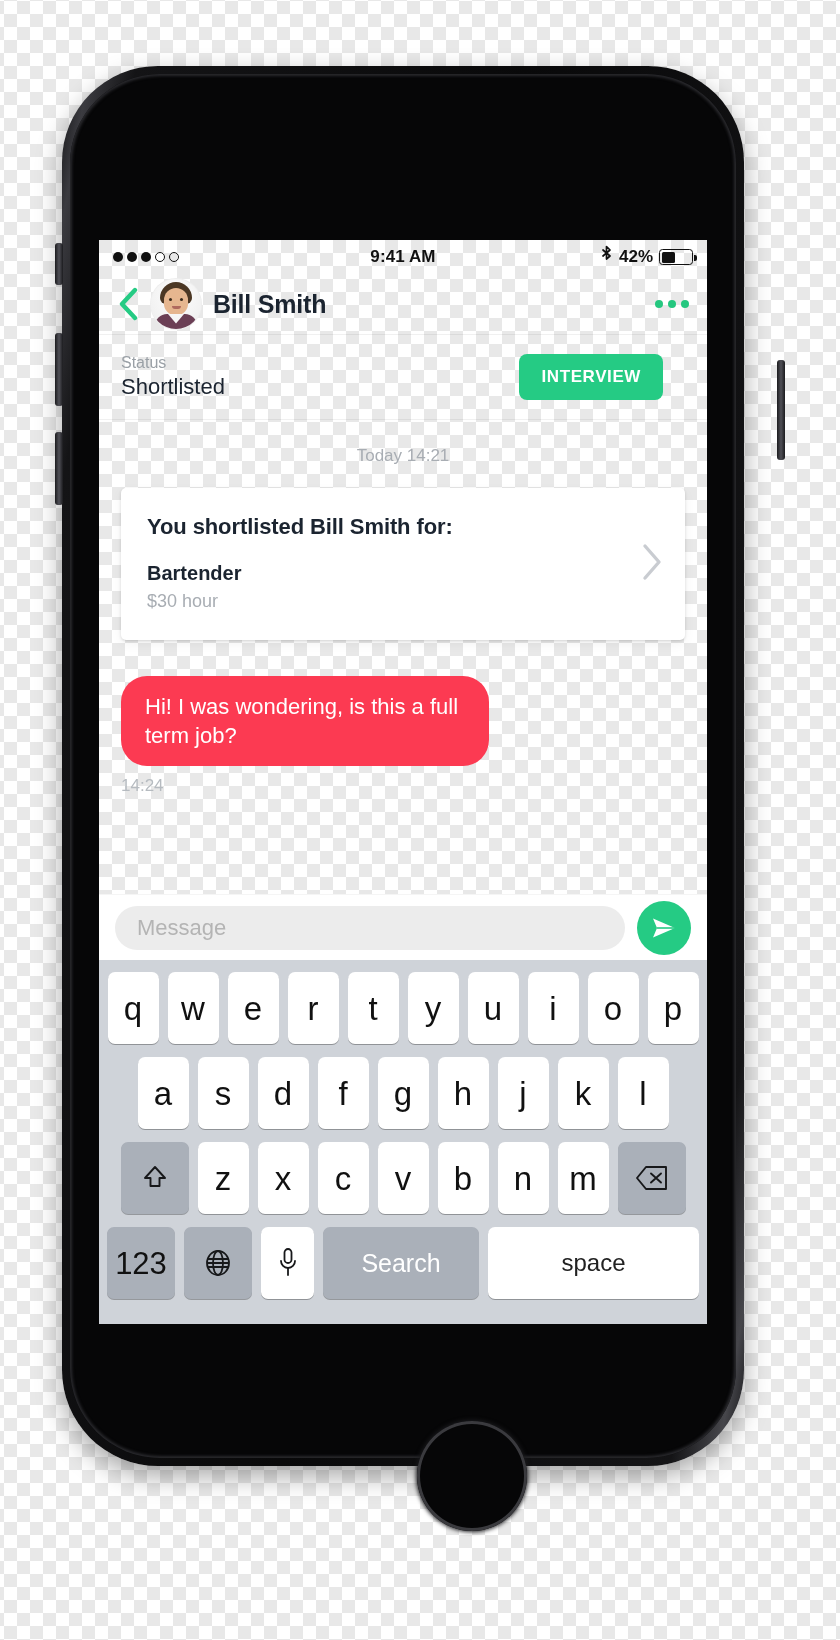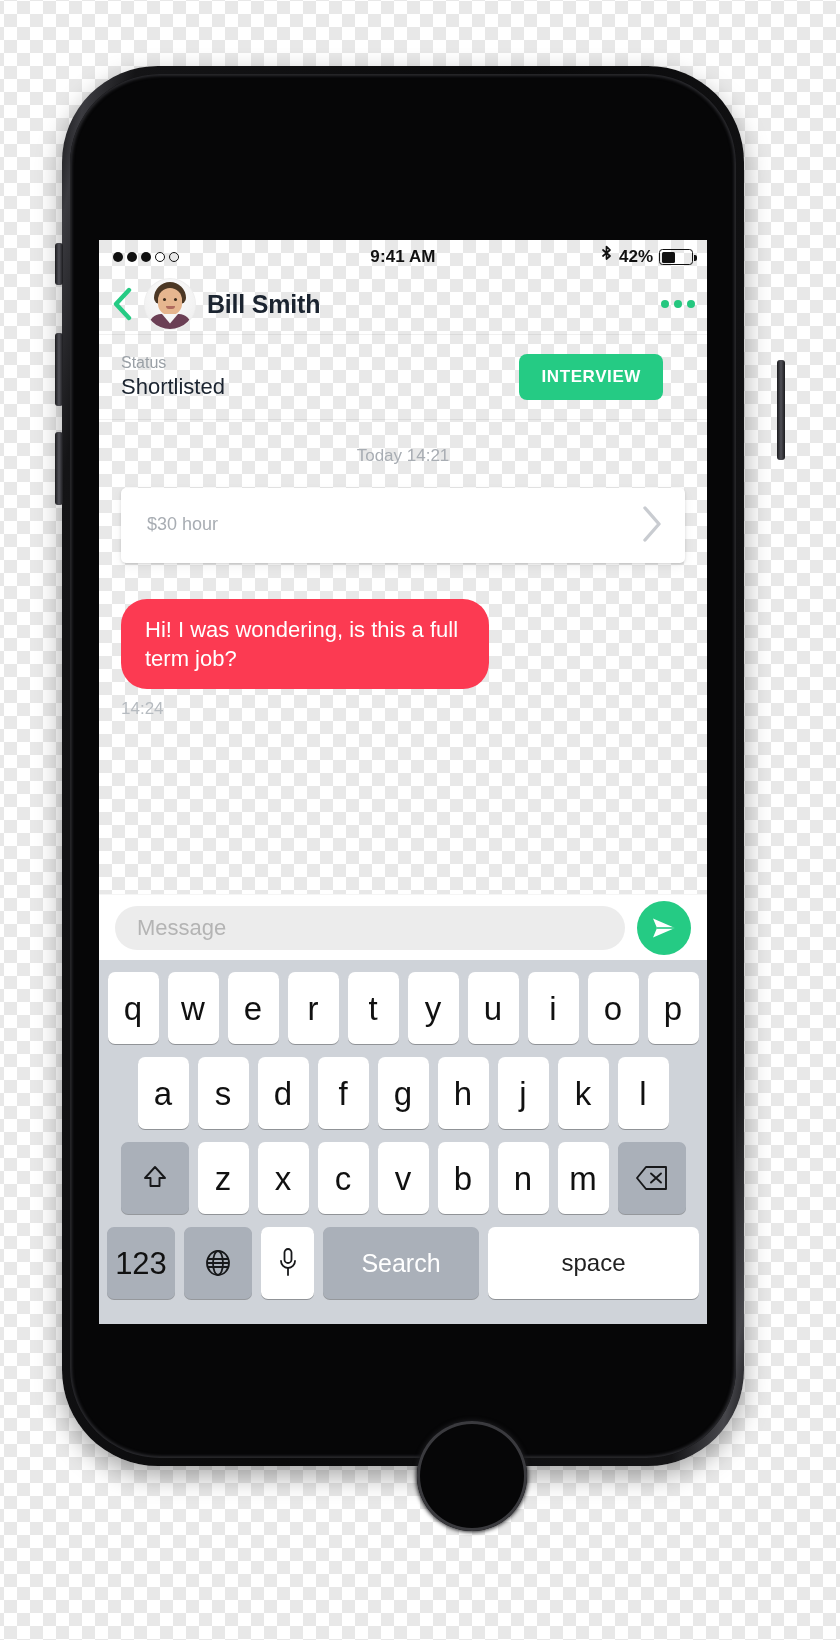--- a/index.html
+++ b/index.html
@@ -74,21 +74,21 @@
   #sb-time{position:absolute;left:0;right:0;text-align:center;font-size:17px;font-weight:700;letter-spacing:.1px;}
   #sb-right{margin-left:auto;display:flex;align-items:center;gap:6px;z-index:2;}
   #battery{
     width:34px;height:16px;border:1.8px solid #111;border-radius:3.5px;position:relative;box-sizing:border-box;
   }
   #battery::after{content:"";position:absolute;right:-5px;top:4.5px;width:3px;height:6px;background:#111;border-radius:0 2px 2px 0;}
   #battery-fill{position:absolute;left:1.5px;top:1.5px;bottom:1.5px;width:40%;background:#111;border-radius:1.5px;}
 
   
   #navbar{
-    height:60px;display:flex;align-items:center;gap:12px;padding:0 12px;
+    height:60px;display:flex;align-items:center;gap:12px;padding:0 18px;
     position:relative;
   }
   #back-chevron{
     width:22px;height:34px;flex:none;position:relative;cursor:pointer;
   }
   #back-chevron svg{display:block;}
   #avatar{
     width:50px;height:50px;border-radius:50%;flex:none;overflow:hidden;
     background:#f2f2f2;position:relative;box-shadow:0 0 0 1px #eee;
   }
@@ -251,20 +251,22 @@
       <div id="status-label">Status</div>
       <div id="status-value">Shortlisted</div>
     </div>
     <button id="interview-btn">INTERVIEW</button>
   </div>
 
   <div id="convo">
     <div id="day-stamp">Today 14:21</div>
 
     <div id="job-card">
+      <div id="job-card-title">You shortlisted Bill Smith for:</div>
+      <div id="job-role">Bartender</div>
       <div id="job-rate">$30 hour</div>
       <div id="job-chevron">
         <svg width="22" height="38" viewBox="0 0 22 38">
             <path d="M4 3l14 16L4 35" fill="none" stroke="#c9ccd1" stroke-width="3.4" stroke-linecap="round" stroke-linejoin="round"></path>
           </svg>
       </div>
     </div>
 
     <div id="bubble-wrap">
       <div id="msg-bubble">Hi! I was wondering, is this a full term job?</div>

